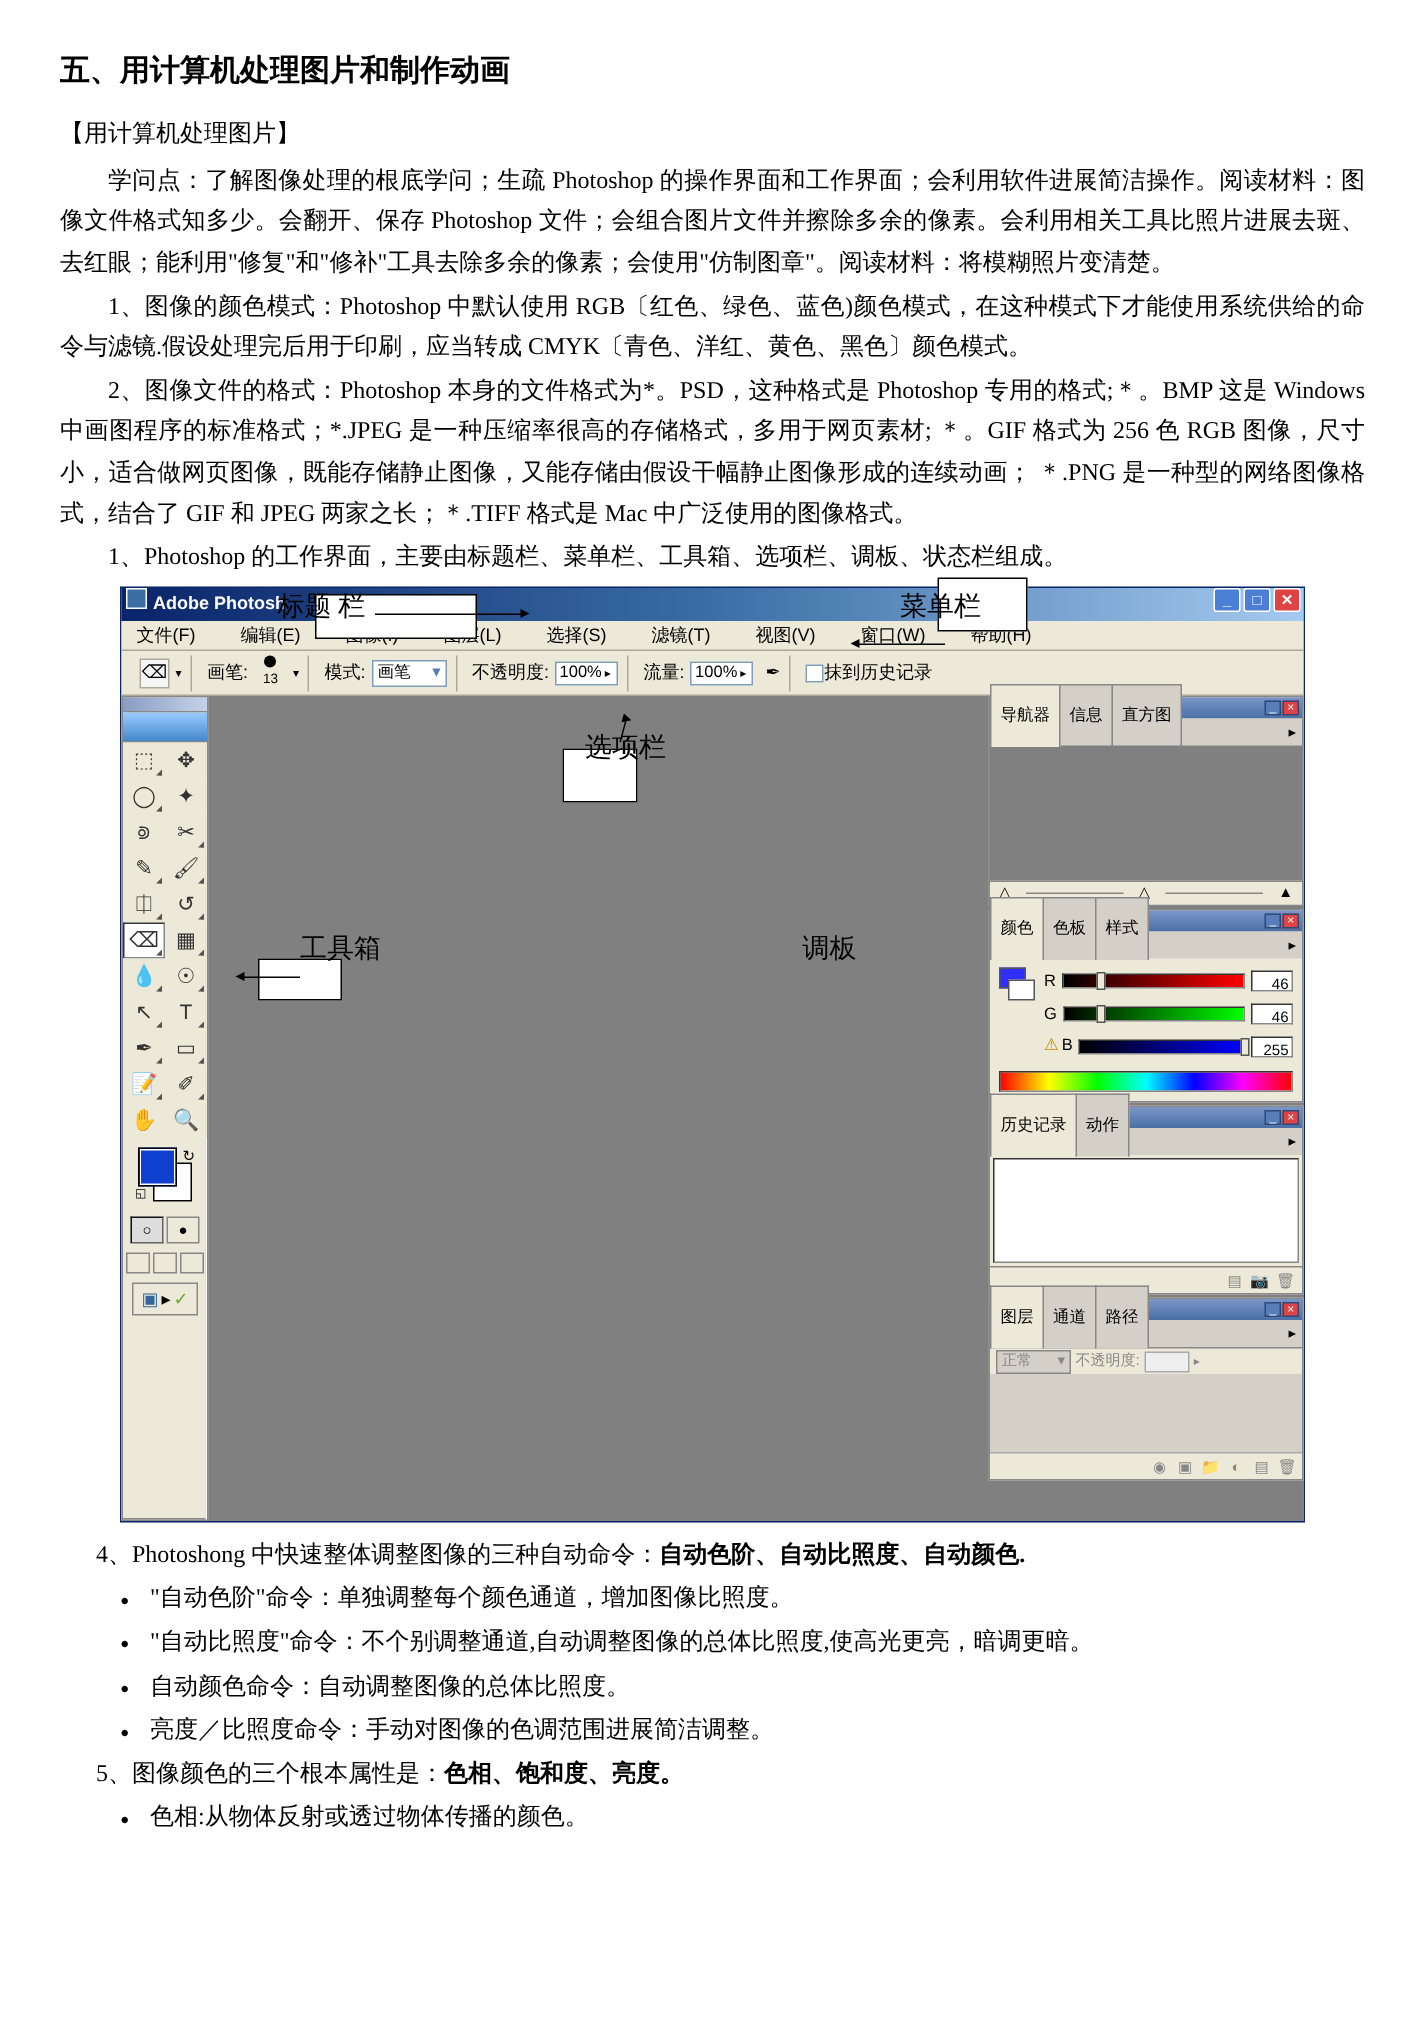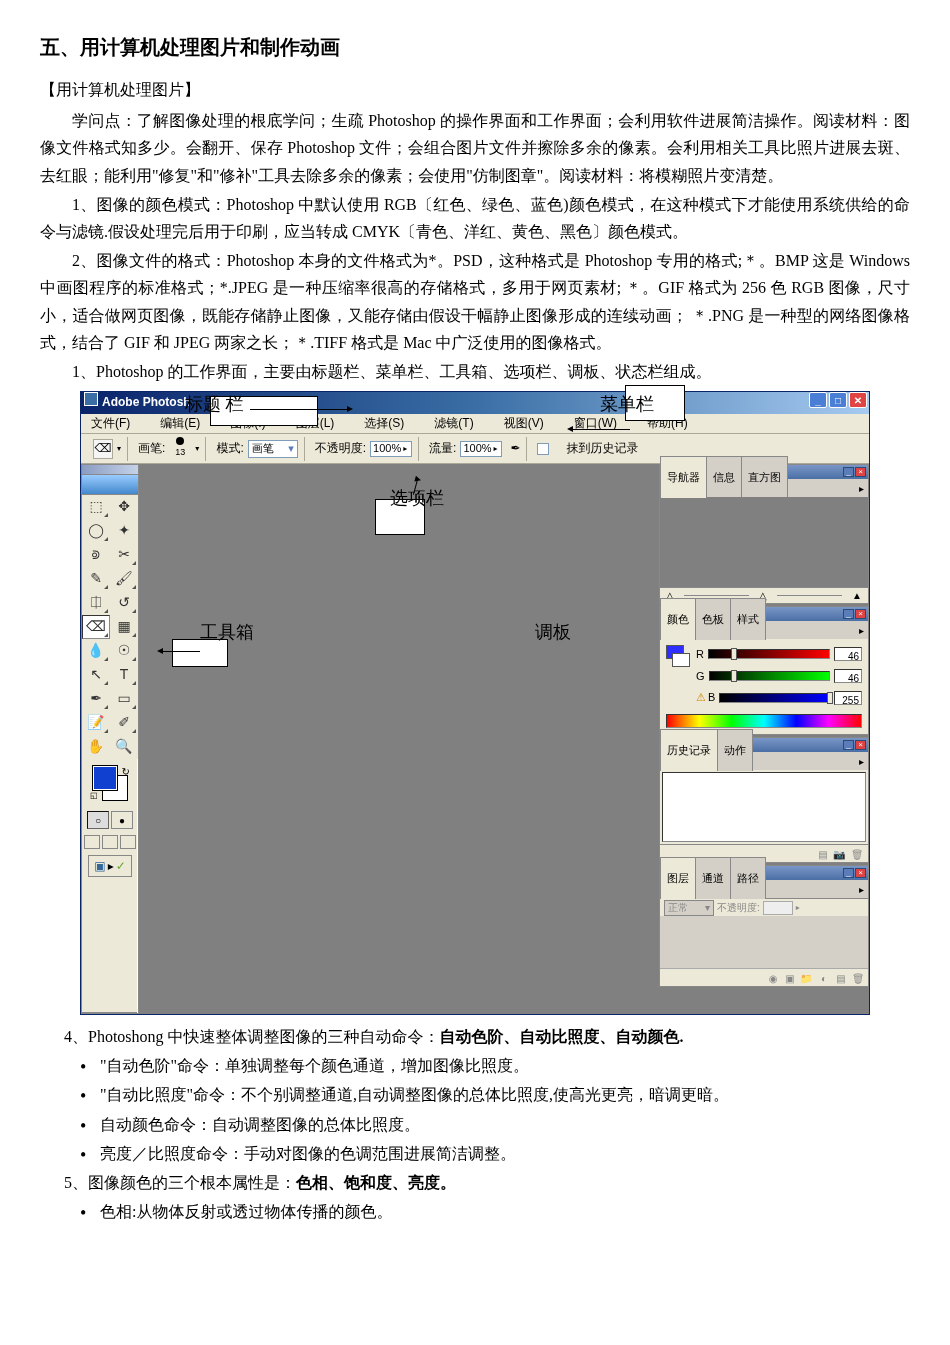--- a/index.html
+++ b/index.html
@@ -72,21 +72,21 @@
     .win-btns { position: absolute; right: 2px; display: flex; gap: 2px;}
     .win-btn { width: 18px; height: 16px; background: #4a7fd5; border: 1px solid #fff; border-radius: 2px; display: flex; align-items: center; justify-content: center; font-size: 10px; color: #fff; font-weight: bold;}
     .win-btn.close { background: #e04343;}
     .menubar { background: #ece9d8; height: 20px; display: flex; align-items: center; padding: 0 4px; gap: 18px; border-bottom: 1px solid #aca899;}
     .menubar span { padding: 1px 6px; font-size: 12px; color: #000;}
     .optionbar { background: #ece9d8; height: 30px; border-bottom: 1px solid #aca899; display: flex; align-items: center; padding: 0 6px; gap: 4px; font-size: 12px;}
     .ob-section { display: flex; align-items: center; gap: 4px; padding: 0 6px; border-right: 1px solid #aca899; height: 24px;}
     .ob-icon { width: 20px; height: 20px; border: 1px solid #aca899; background: #f5f5f5; display: flex; align-items: center; justify-content: center; font-size: 12px;}
     .ob-drop { width: 50px; height: 18px; border: 1px solid #7f9db9; background: #fff; display: flex; align-items: center; padding: 0 3px; font-size: 11px;}
     .ob-input { width: 42px; height: 16px; border: 1px solid #7f9db9; background: #fff; font-size: 11px; padding: 0 2px; display: inline-flex; align-items: center;}
-    .ob-check { display: inline-flex; align-items: center; gap: 17px;}
+    .ob-check { display: inline-flex; align-items: center; gap: 0;}
     .ob-chkbox { width: 12px; height: 12px; border: 1px solid #7f9db9; background: #fff;}
     .workspace { display: flex; height: 550px; background: #808080; position: relative;}
     .toolbox {
       width: 58px;
       background: #ece9d8;
       border: 1px solid #888;
       box-shadow: -1px 1px 0 #fff inset, -1px -1px 0 #888 inset;
       display: flex;
       flex-direction: column;
     }

